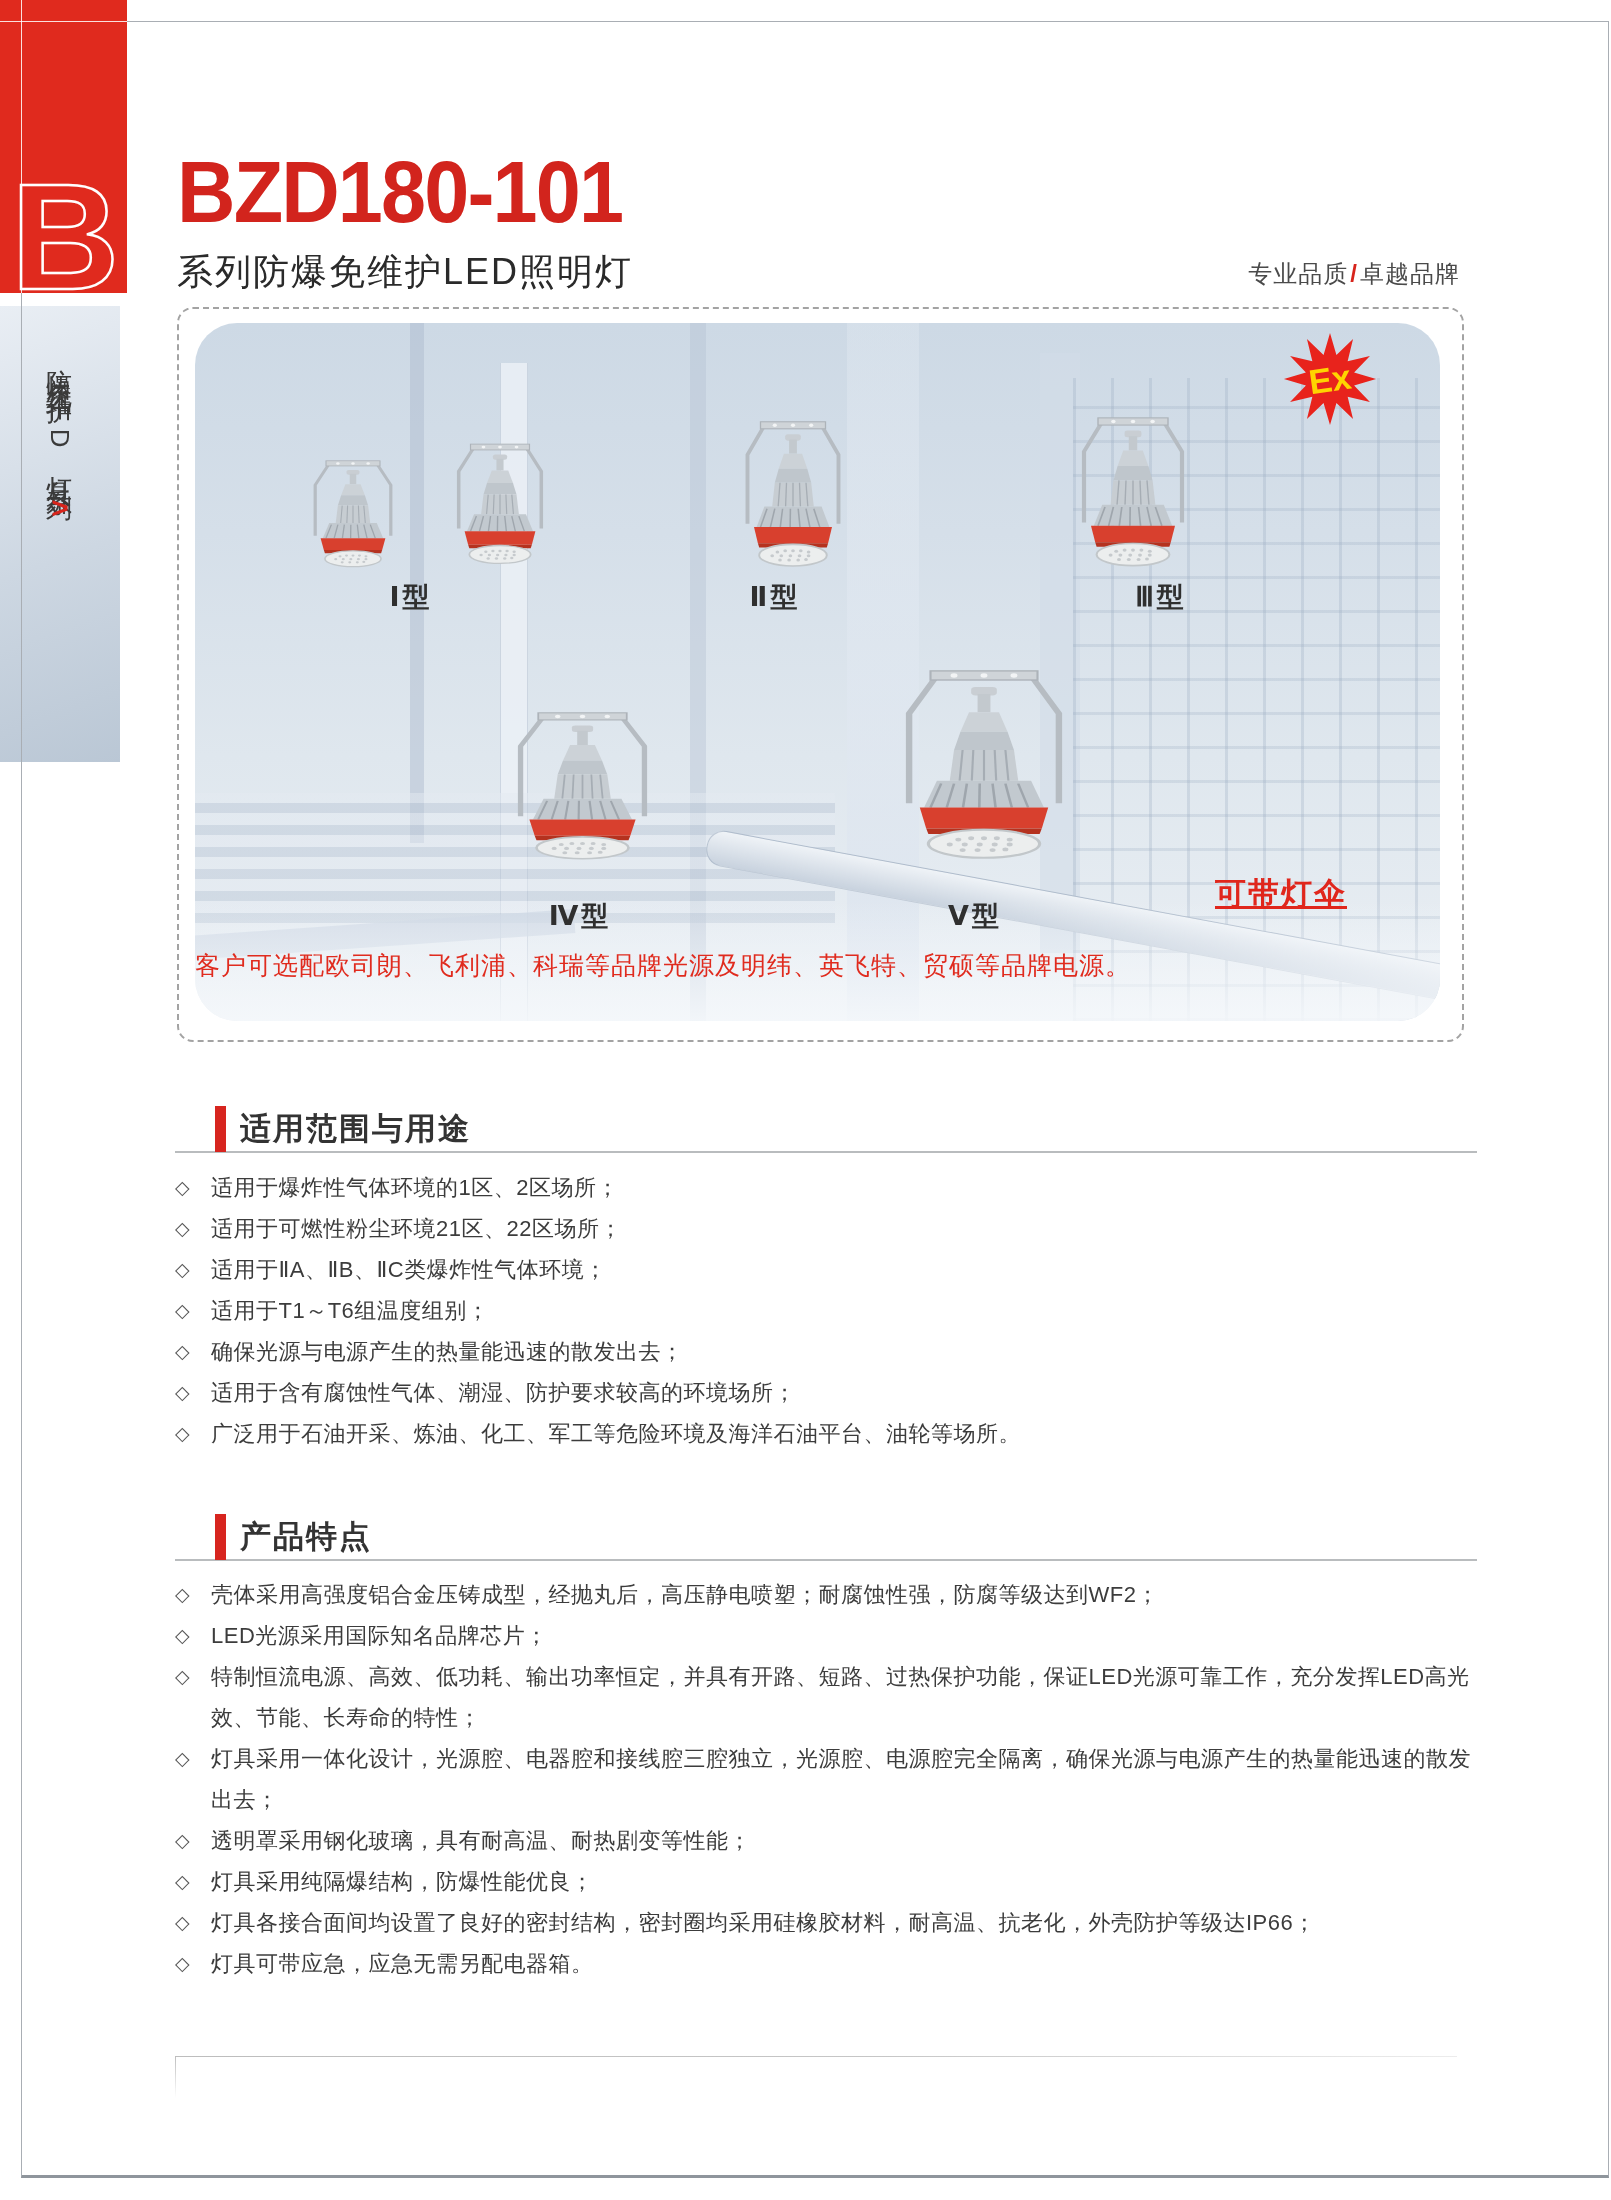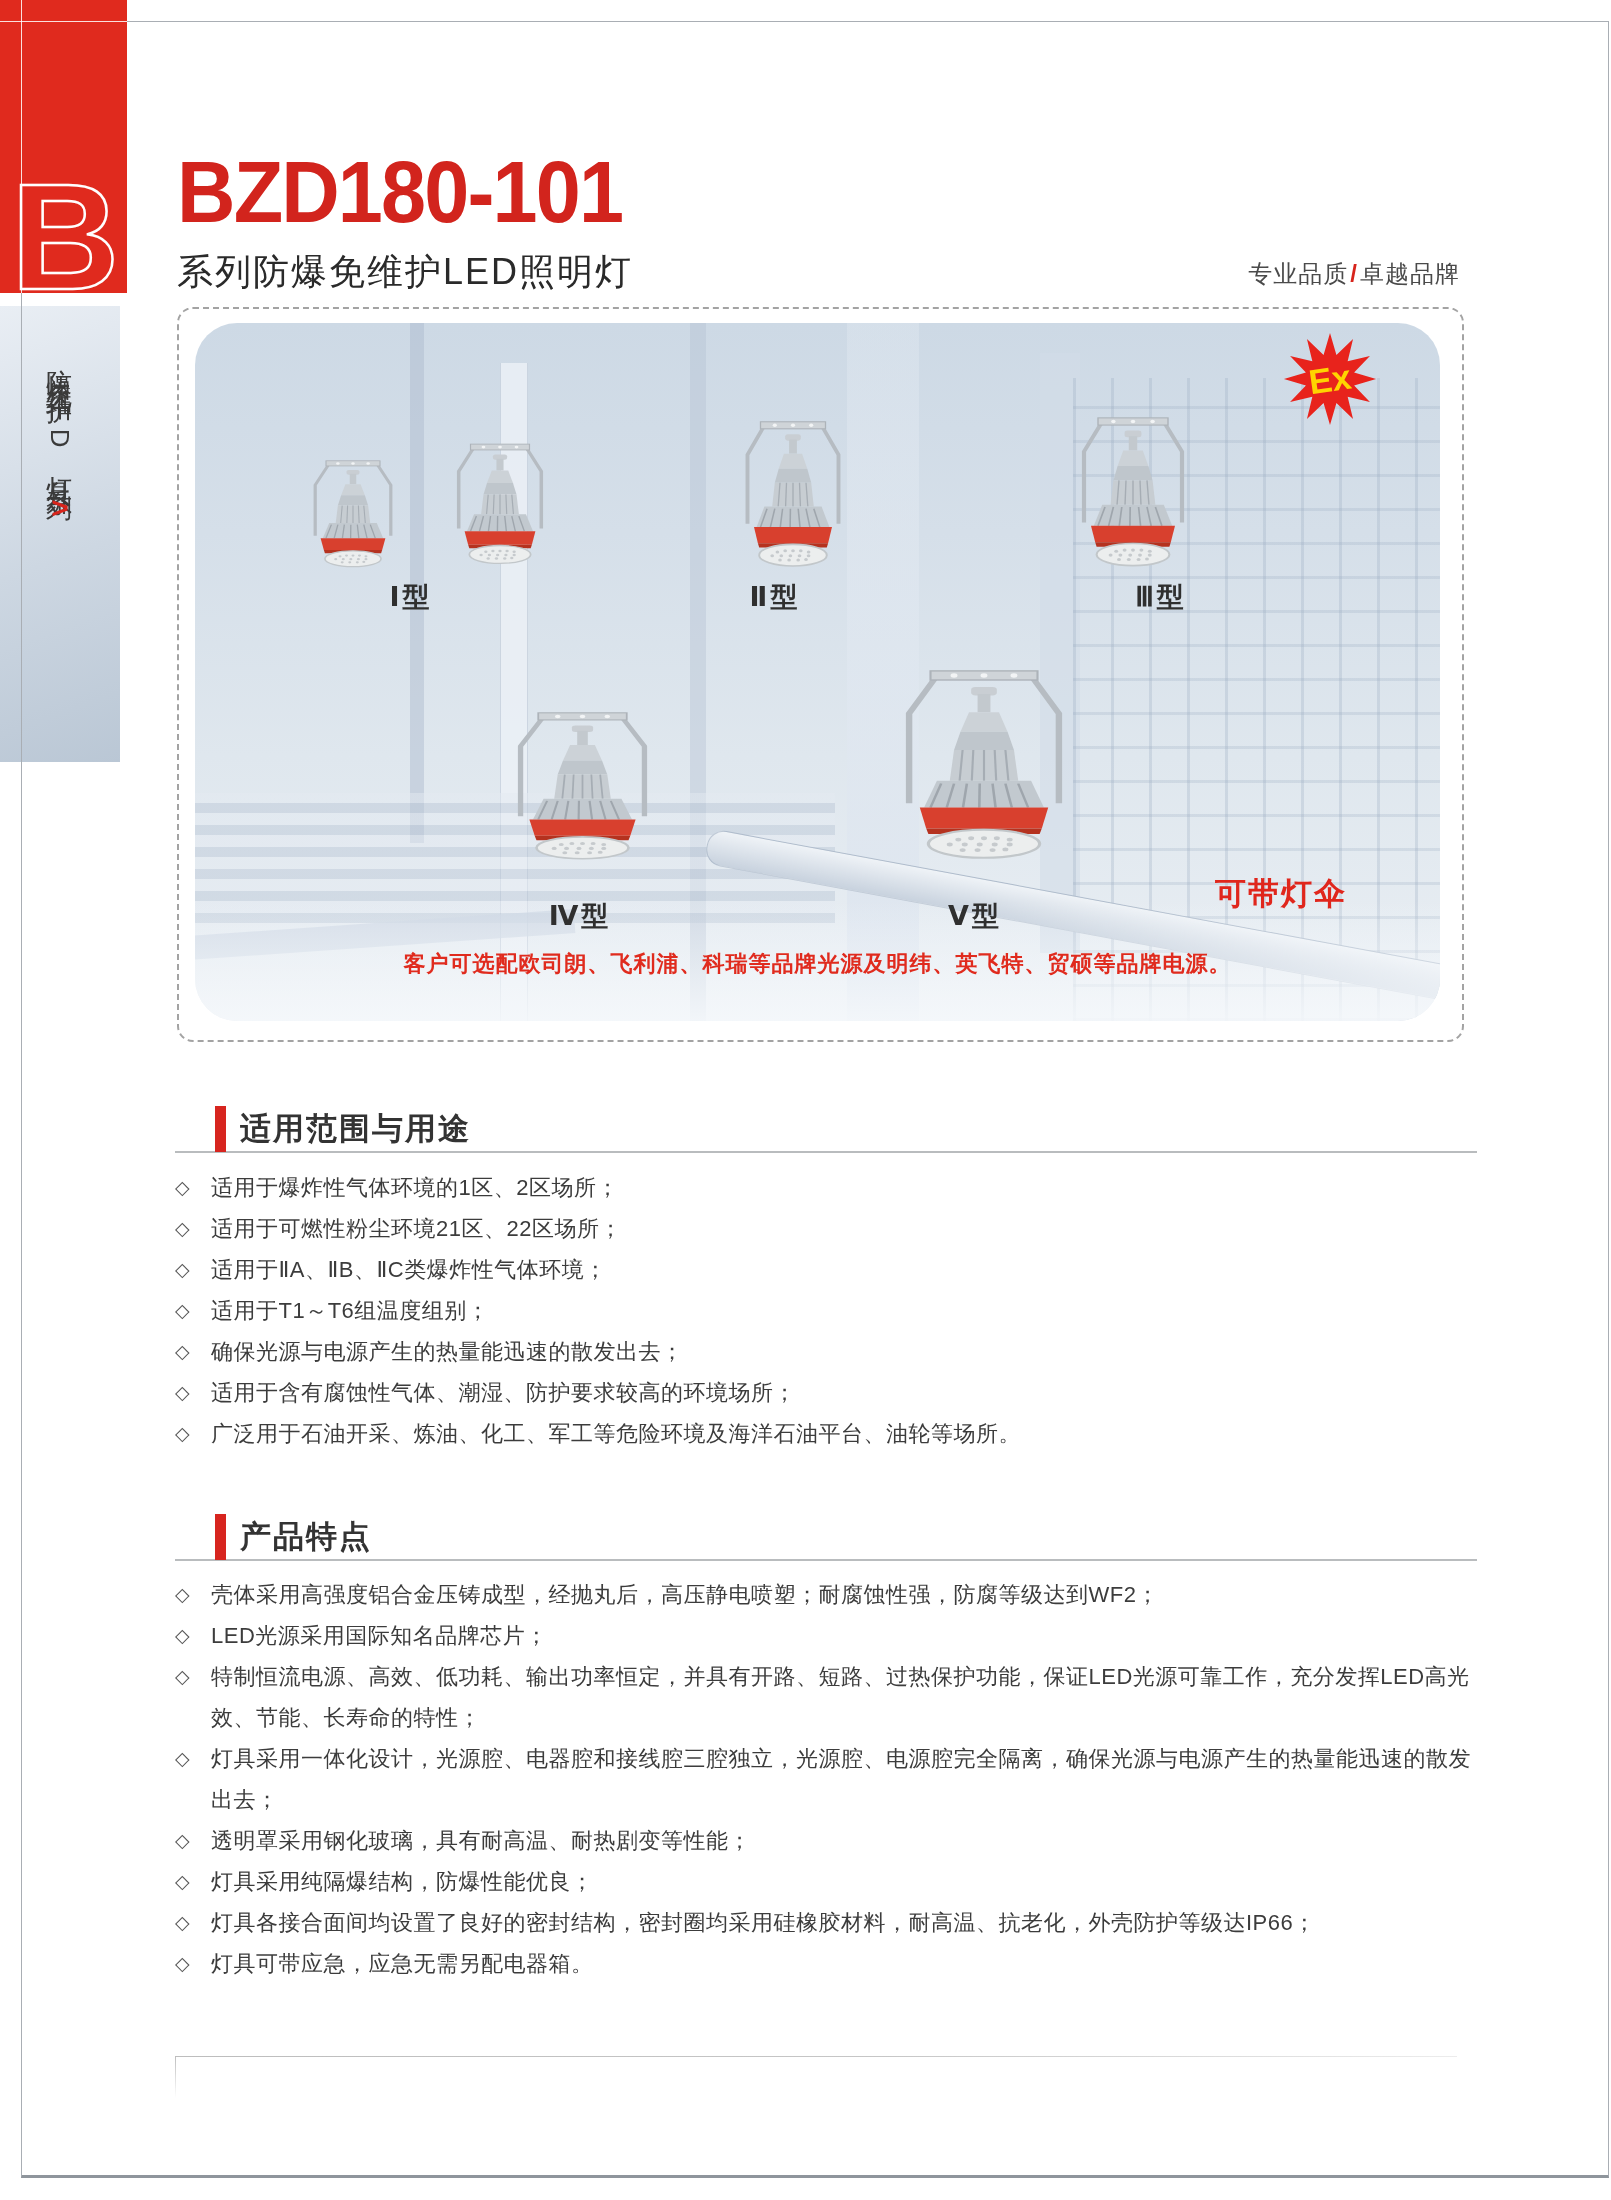--- a/index.html
+++ b/index.html
@@ -68,23 +68,23 @@
   .lamp-label{position:absolute;z-index:3;width:140px;text-align:center;
               font-size:27px;font-weight:bold;color:#2f2f2f;letter-spacing:3px;}
   .lab1{left:146px;top:256px;}
   .lab2{left:510px;top:256px;}
   .lab3{left:896px;top:256px;font-family:Liberation Mono, monospace;}
   .lab4{left:315px;top:575px;}
   .lab5{left:710px;top:575px;}
 
   .ex-star{position:absolute;left:1087px;top:8px;width:96px;height:96px;z-index:3;}
   .umbrella{position:absolute;left:1020px;top:550px;z-index:3;font-size:31px;font-weight:bold;
-            color:#e0261c;letter-spacing:2px;white-space:nowrap;}
-  .hero-caption{position:absolute;left:0;top:626px;width:100%;text-align:center;z-index:4;
-            font-size:22px;font-weight:bold;color:#e02b1e;letter-spacing:1px;white-space:nowrap;}
+            color:#e0261c;letter-spacing:2px;white-space:nowrap;text-decoration:underline;}
+  .hero-caption{position:absolute;left:0;top:626px;width:100%;text-align:left;z-index:4;
+            font-size:25px;font-weight:normal;color:#e02b1e;letter-spacing:1px;white-space:nowrap;}
 
   
   .section-head{position:absolute;left:175px;display:flex;align-items:center;z-index:2;padding-left:40px;}
   .sh1{top:1106px;} .sh2{top:1514px;}
   .red-bar{width:11px;height:46px;background:#d7251f;margin-right:14px;}
   .section-title{font-size:31px;font-weight:bold;color:#333;letter-spacing:2px;}
   .rule{position:absolute;left:175px;width:1302px;height:2px;background:#b9bcbe;z-index:1;}
   .rule1{top:1151px;} .rule2{top:1559px;}
 
   ul.bullets{position:absolute;left:175px;width:1315px;list-style:none;margin:0;padding:0;}

